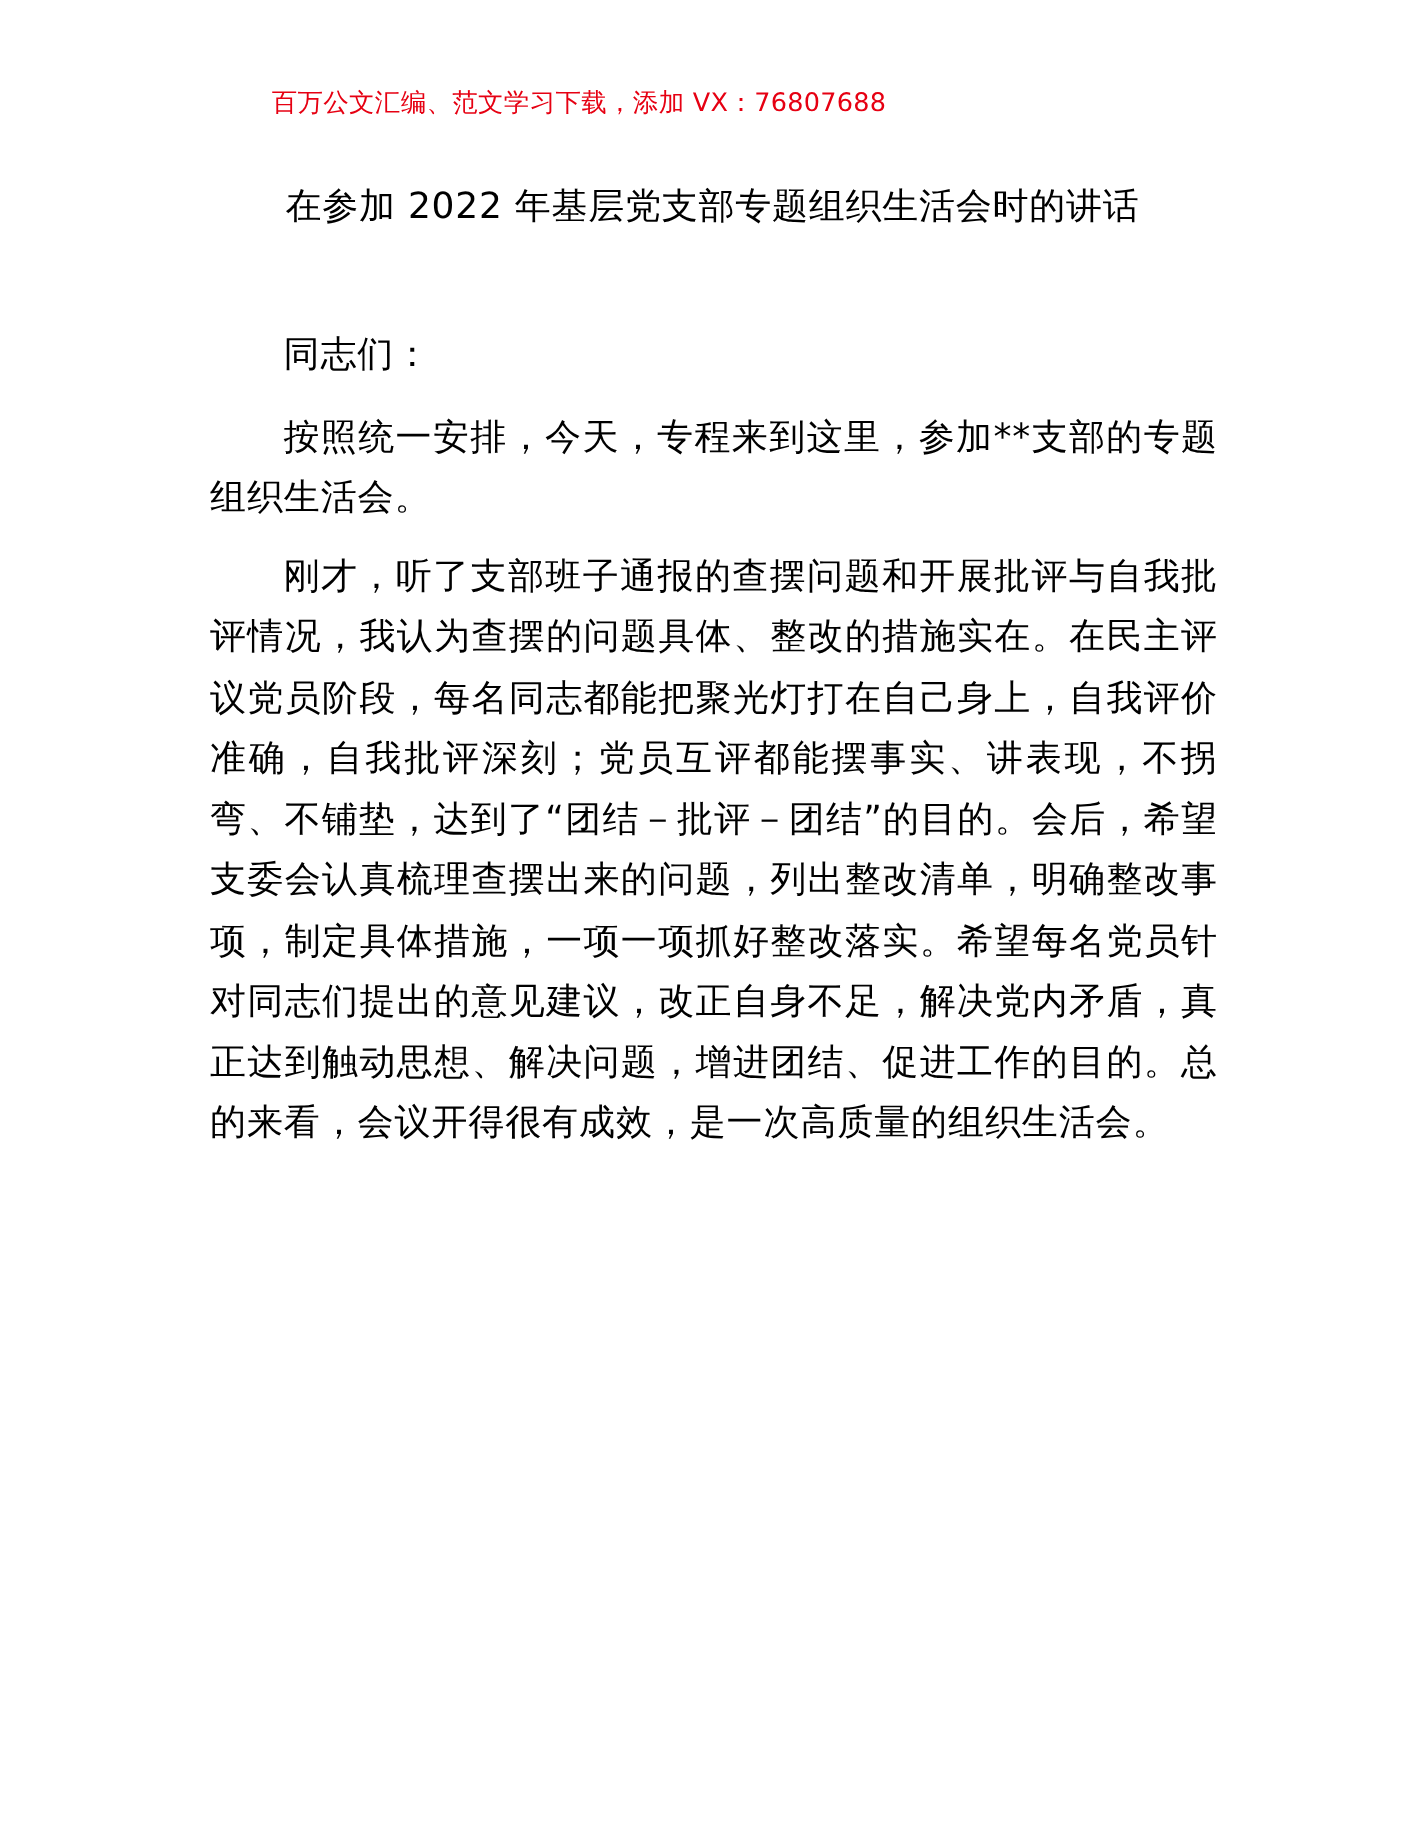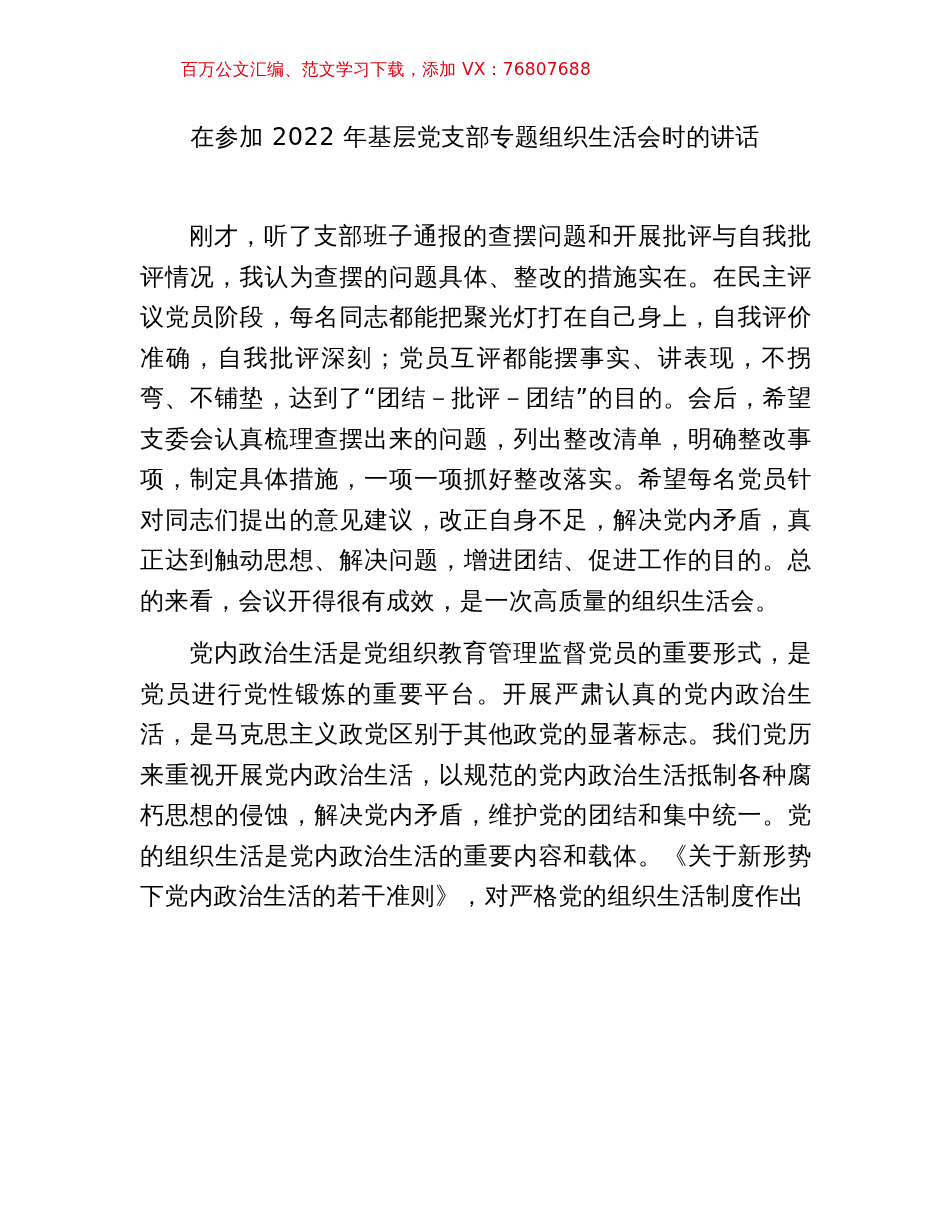--- a/index.html
+++ b/index.html
@@ -59,15 +59,16 @@
     }
   </style>
 </head>
 <body>
 
 <div class="page-header">百万公文汇编、范文学习下载，添加 VX：76807688</div>
 
 <h1 class="title">在参加 2022 年基层党支部专题组织生活会时的讲话</h1>
 
 <div class="content">
+  <p class="para salutation">同志们：</p>
+  <p class="para">按照统一安排，今天，专程来到这里，参加**支部的专题组织生活会。</p>
   <p class="para">刚才，听了支部班子通报的查摆问题和开展批评与自我批评情况，我认为查摆的问题具体、整改的措施实在。在民主评议党员阶段，每名同志都能把聚光灯打在自己身上，自我评价准确，自我批评深刻；党员互评都能摆事实、讲表现，不拐弯、不铺垫，达到了“团结－批评－团结”的目的。会后，希望支委会认真梳理查摆出来的问题，列出整改清单，明确整改事项，制定具体措施，一项一项抓好整改落实。希望每名党员针对同志们提出的意见建议，改正自身不足，解决党内矛盾，真正达到触动思想、解决问题，增进团结、促进工作的目的。总的来看，会议开得很有成效，是一次高质量的组织生活会。</p>
-  <p class="para">党内政治生活是党组织教育管理监督党员的重要形式，是党员进行党性锻炼的重要平台。开展严肃认真的党内政治生活，是马克思主义政党区别于其他政党的显著标志。我们党历来重视开展党内政治生活，以规范的党内政治生活抵制各种腐朽思想的侵蚀，解决党内矛盾，维护党的团结和集中统一。党的组织生活是党内政治生活的重要内容和载体。《关于新形势下党内政治生活的若干准则》，对严格党的组织生活制度作出</p>
 </div>
 
 </body></html>

